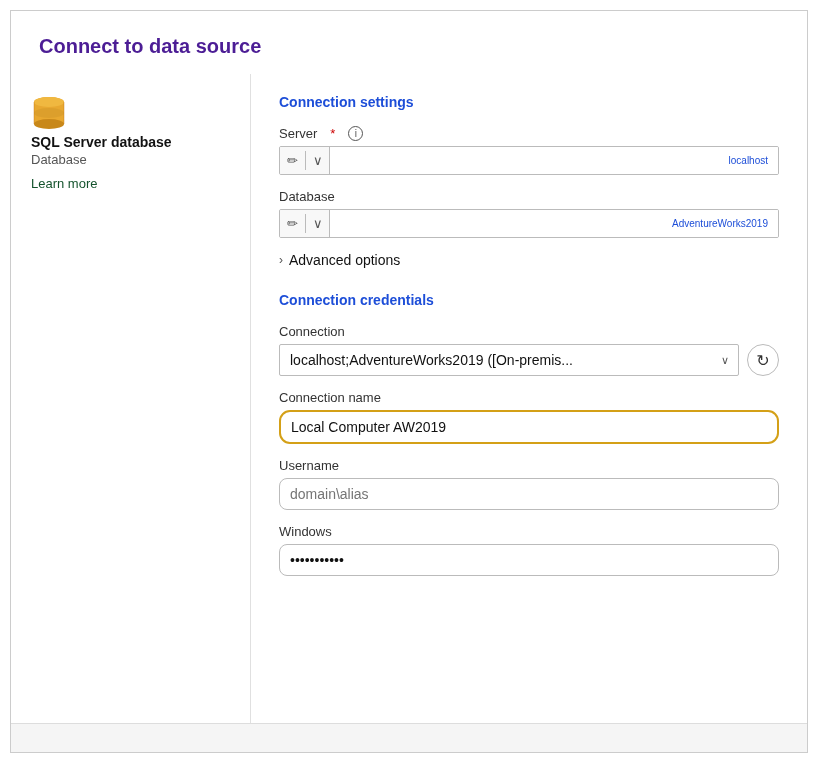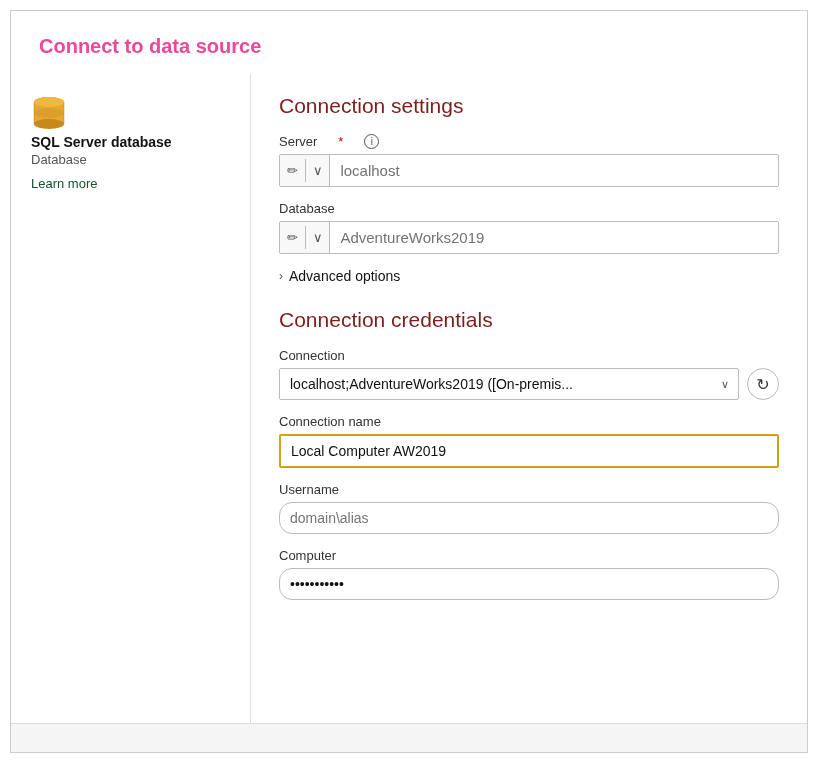--- a/index.html
+++ b/index.html
@@ -21,21 +21,21 @@
       flex-direction: column;
       border: 1px solid #ccc;
       margin: 10px;
       background: #fff;
     }
 
     .dialog-title {
       padding: 24px 28px 16px 28px;
       font-size: 20px;
       font-weight: 600;
-      color: #ec4899;
+      color: #4c1d95;
       border-bottom: none;
     }
 
     .dialog-body {
       flex: 1;
       display: flex;
       overflow: hidden;
     }
 
     .sidebar {
@@ -65,37 +65,37 @@
       text-decoration: none;
     }
 
     .main-content {
       flex: 1;
       padding: 20px 28px;
       overflow-y: auto;
     }
 
     .section-title {
-      font-size: 21px;
-      font-weight: 400;
-      color: #7f1d1d;
+      font-size: 14px;
+      font-weight: 700;
+      color: #1d4ed8;
       margin-bottom: 16px;
     }
 
     .field-group {
       margin-bottom: 14px;
     }
 
     .field-label {
       font-size: 13px;
       color: #333;
       margin-bottom: 5px;
       display: flex;
       align-items: flex-end;
-      gap: 21px;
+      gap: 13px;
     }
 
     .field-label .required {
       color: #c00;
     }
 
     .field-label .info-icon {
       width: 15px;
       height: 15px;
       border-radius: 50%;
@@ -138,39 +138,40 @@
     .ctrl-divider {
       width: 1px;
       background: #bbb;
       margin: 4px 0;
     }
 
     .text-input {
       flex: 1;
       border: none;
       padding: 7px 10px;
-      font-size: 15px;
-      color: #737373;
+      font-size: 10px;
+      color: #1d4ed8;
       outline: none;
+      text-align: right;
     }
 
     .standalone-input {
       width: 100%;
       border: 1px solid #bbb;
-      border-radius: 13px;
+      border-radius: 8px;
       padding: 7px 10px;
       font-size: 14px;
       color: #111;
       outline: none;
     }
 
     .highlighted-input {
       width: 100%;
       border: 2px solid #d4a017;
-      border-radius: 2px;
+      border-radius: 11px;
       padding: 7px 10px;
       font-size: 14px;
       color: #111;
       outline: none;
       background: #fff;
     }
 
     .advanced-options {
       display: flex;
       align-items: center;
@@ -365,21 +366,21 @@
 
         <div class="field-group">
           <div class="field-label">
             <span>Username</span>
           </div>
           <input class="standalone-input" type="text" placeholder="domain\alias" style="">
         </div>
 
         <div class="field-group">
           <div class="field-label">
-            <span>Computer</span>
+            <span>Windows</span>
           </div>
           <input class="standalone-input" type="password" value="password123" style="">
         </div>
 
       </div>
     </div>
   </div>
 
   <div class="dialog-footer">
     

